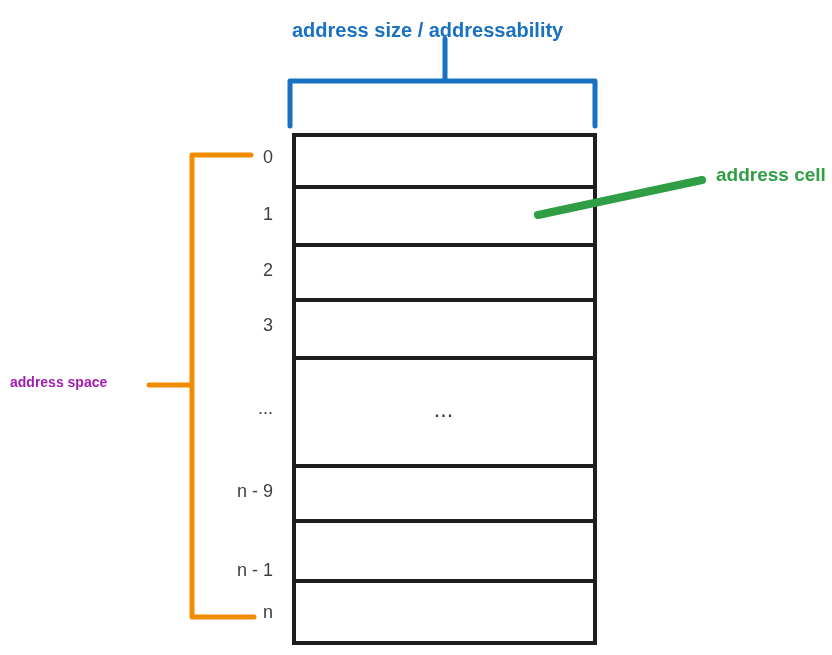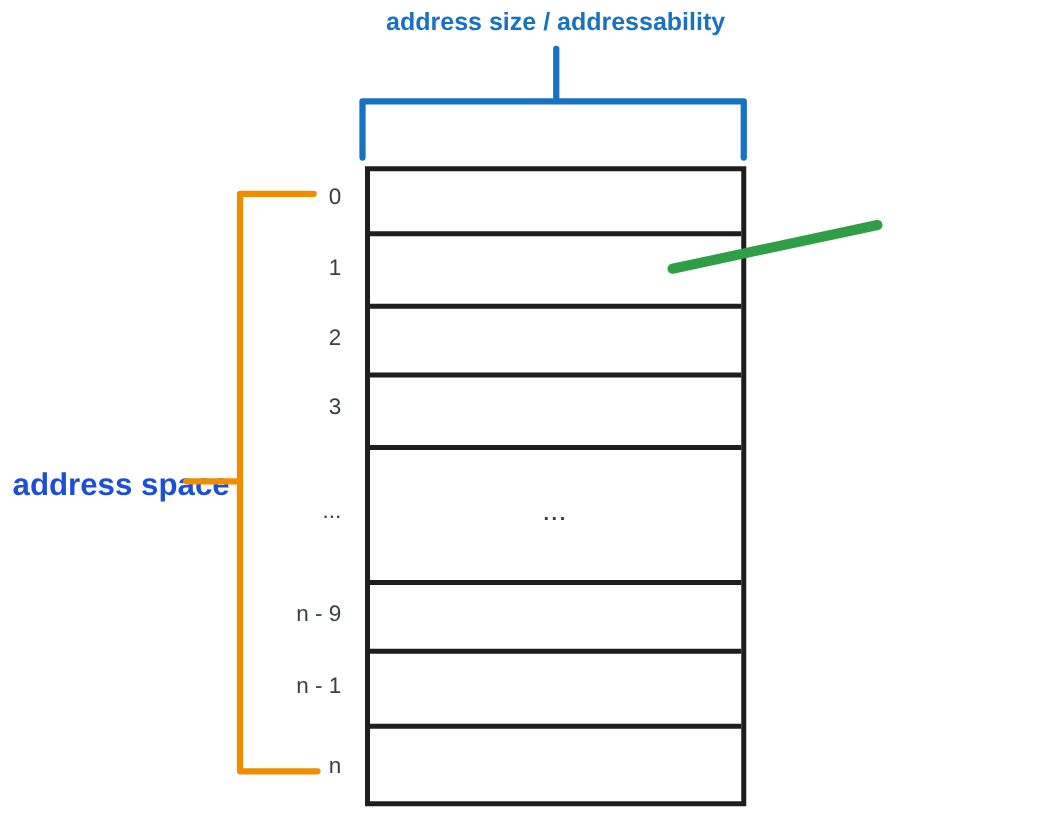--- a/index.html
+++ b/index.html
@@ -16,54 +16,55 @@
     border-bottom:4px solid #1e1e1e;
     display:flex;align-items:center;justify-content:center;box-sizing:content-box;
   }
   .mem-row:last-child{border-bottom:none;}
   .dots{font-size:16px;color:#3a3f44;letter-spacing:2px;font-weight:700;}
   .row-label{
     position:absolute;left:193px;width:80px;height:24px;line-height:24px;
     text-align:right;font-size:18px;color:#3a3f44;z-index:2;
   }
   .lbl{position:absolute;z-index:2;font-weight:600;white-space:nowrap;}
-  .lbl-blue{left:292px;top:7px;width:305px;text-align:center;color:#1971c2;font-size:20px;}
-  .lbl-orange{left:10px;top:374px;color:#1d4ed8;font-size:25px;}
+  .lbl-blue{left:292px;top:19px;width:305px;color:#1971c2;font-size:20px;}
+  .lbl-orange{left:10px;top:374px;color:#a21caf;font-size:14px;}
   .lbl-green{left:716px;top:164px;color:#2f9e44;font-size:19px;}
 </style>
 </head>
 <body>
 
 <div class="canvas">
 
   <div class="lbl lbl-blue">address size / addressability</div>
 
   <div class="lbl lbl-orange">address space</div>
 
+  <div class="lbl lbl-green">address cell</div>
 
   <div class="stack">
     <div class="mem-row" style="height:48px"></div>
     <div class="mem-row" style="height:54px"></div>
     <div class="mem-row" style="height:51px"></div>
     <div class="mem-row" style="height:54px"></div>
     <div class="mem-row" style="height:104px">
       <span class="dots">...</span>
     </div>
     <div class="mem-row" style="height:51px"></div>
     <div class="mem-row" style="height:56px"></div>
     <div class="mem-row" style="height:58px"></div>
   </div>
 
   <div class="row-label" style="top:145px">0</div>
   <div class="row-label" style="top:202px">1</div>
   <div class="row-label" style="top:258px">2</div>
   <div class="row-label" style="top:313px">3</div>
   <div class="row-label" style="top:396px">...</div>
   <div class="row-label" style="top:479px">n - 9</div>
-  <div class="row-label" style="top:536px">n - 1</div>
+  <div class="row-label" style="top:558px">n - 1</div>
   <div class="row-label" style="top:600px">n</div>
 
   <svg class="overlay" viewBox="0 0 832 655">
 
     <path d="M 290 126 L 290 81 L 595 81 L 595 126" fill="none" stroke="#1971c2" stroke-width="5" stroke-linecap="round" stroke-linejoin="round"></path>
     <path d="M 445 78 L 445 39" fill="none" stroke="#1971c2" stroke-width="5" stroke-linecap="round"></path>
 
     <path d="M 251 155 L 192 155 L 192 617 L 254 617" fill="none" stroke="#f08c00" stroke-width="5" stroke-linecap="round" stroke-linejoin="round"></path>
     <path d="M 149 385 L 190 385" fill="none" stroke="#f08c00" stroke-width="5" stroke-linecap="round"></path>
 

